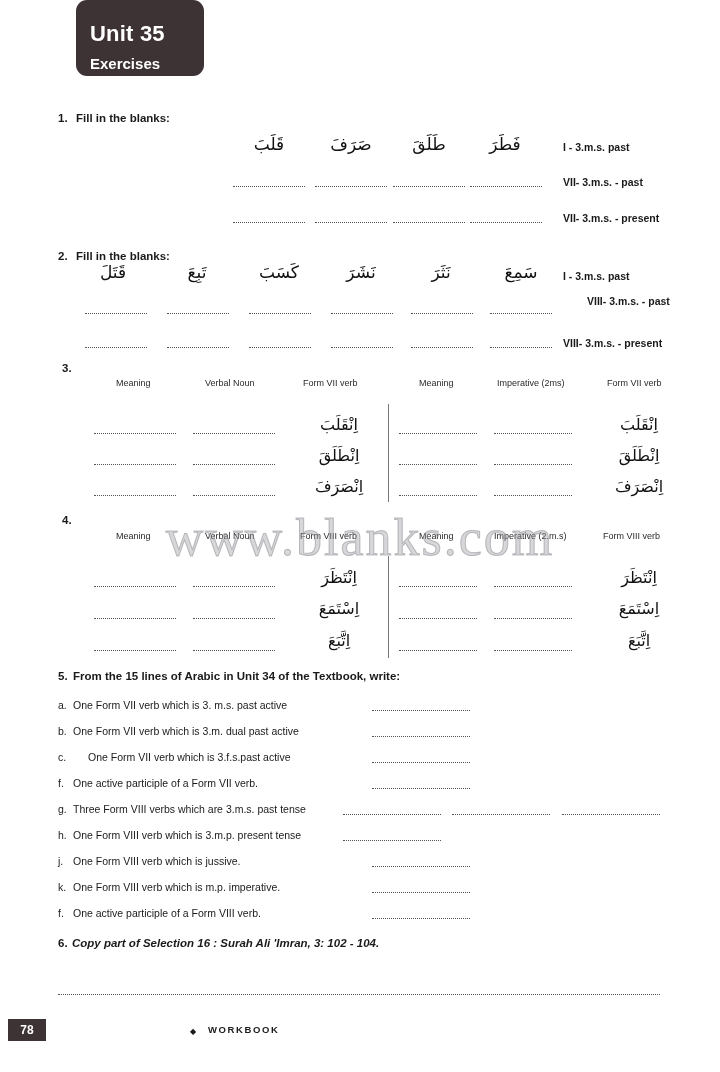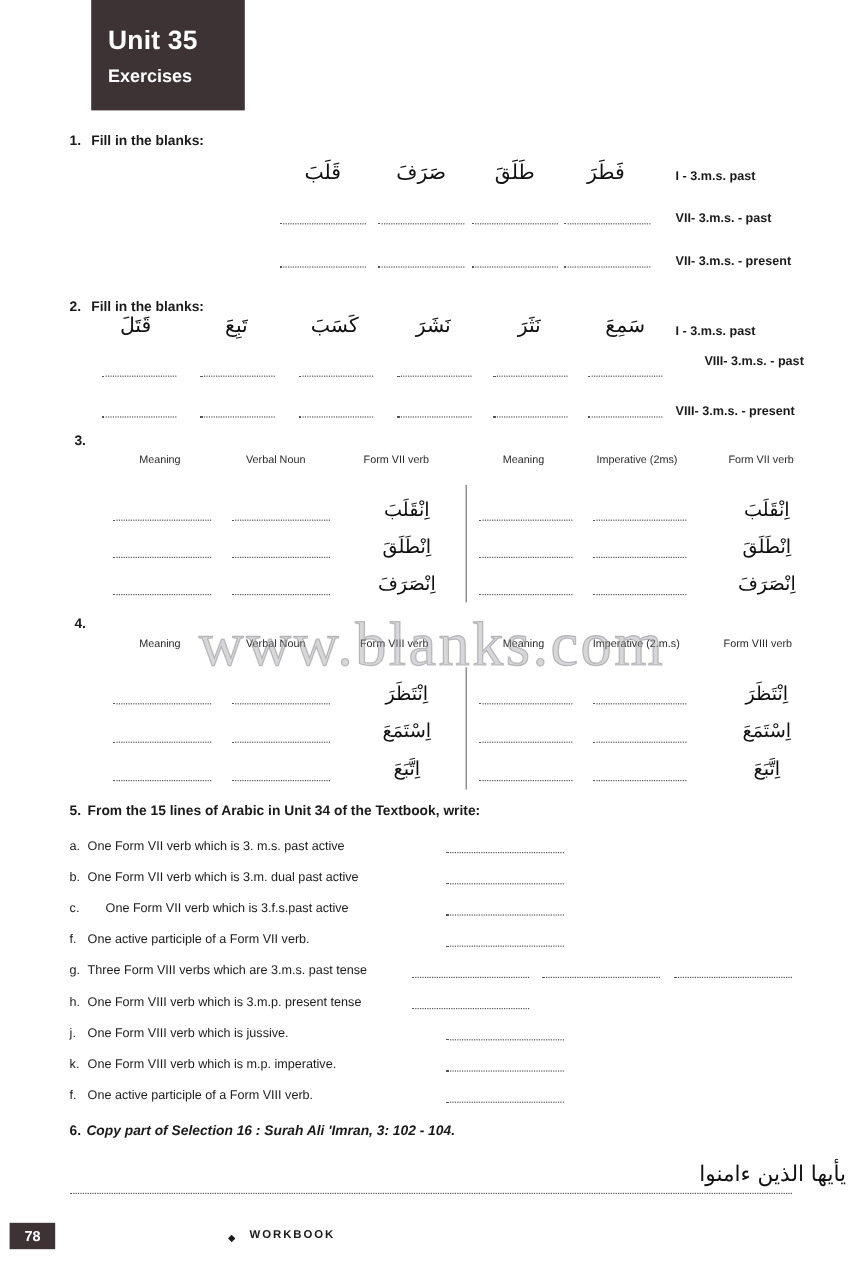--- a/index.html
+++ b/index.html
@@ -21,25 +21,26 @@
     width: 720px;
     height: 1072px;
   }
 
   
   .unit-box {
     position: absolute;
     left: 76px;
     top: 0px;
     width: 128px;
-    height: 92px;
+    height: 76px;
     background: #3d3234;
     color: #ffffff;
     box-sizing: border-box;
     padding: 22px 0 0 14px;
+    border-radius: 11px;
   }
   .unit-title {
     font-size: 22px;
     font-weight: bold;
     letter-spacing: 0.2px;
     line-height: 1.1;
   }
   .unit-sub {
     font-size: 15px;
     font-weight: bold;
@@ -326,20 +327,19 @@
   <div class="blank" style="left:372px; top:892px; width:98px;"></div>
 
   <div class="item-text" style="left:58px; top:907px;">f.</div>
   <div class="item-text" style="left:73px; top:907px;">One active participle of a Form VIII verb.</div>
   <div class="blank" style="left:372px; top:918px; width:98px;"></div>
 
   <div class="q-num" style="left:58px; top:937px;">6.</div>
   <div class="q-head" style="left:72px; top:937px;font-style:italic;">Copy part of Selection 16 : Surah Ali 'Imran,  3: 102 - 104.</div>
 
   <div class="blank" style="left:58px; top:994px; width:602px;"></div>
-  <div class="arabic" style="left:515px; top:968px; width:190px; text-align:right; font-size:18px;">يأيها الذين ءامنوا</div>
 
   <div class="footer-box">78</div>
   <div class="footer-title">Access to Qur’anic Arabic</div>
   <div class="footer-diamond">◆</div>
   <div class="footer-work">WORKBOOK</div>
 
 </div>
 
 </body></html>

